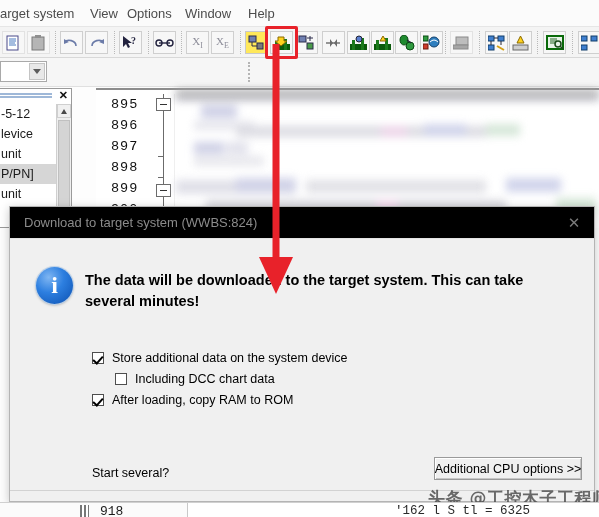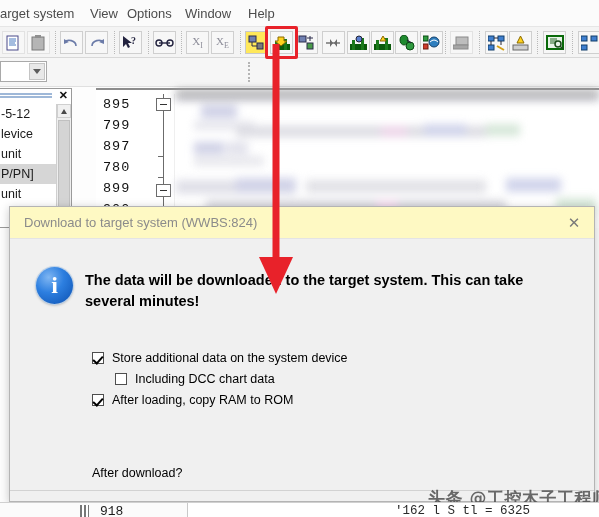--- a/index.html
+++ b/index.html
@@ -127,21 +127,21 @@
     position: absolute; left: 1px; top: 16px; width: 12px; height: 90px;
     background: #d4d4d4; border: 1px solid #c0c0c0;
   }
 
   
   .editor {
     position: absolute; left: 96px; top: 88px; width: 503px; height: 140px;
     background: #ffffff; border-top: 2px solid #8d8d8d;
   }
   .ed-gutter {
-    position: absolute; left: 0; top: 4px; width: 56px; bottom: 0;
+    position: absolute; left: 8px; top: 4px; width: 56px; bottom: 0;
     background: #ffffff;
   }
   .ed-lnum {
     height: 21px; line-height: 21px;
     font-family: "Liberation Mono", monospace;
     font-size: 13.5px; color: #111; letter-spacing: 1px;
     text-align: left; padding-left: 7px;
   }
   .ed-fold {
     position: absolute; left: 57px; top: 4px; width: 22px; bottom: 0;
@@ -173,21 +173,21 @@
 
   
   .dialog {
     position: absolute; left: 9px; top: 206px; width: 586px; height: 296px;
     background: #f0f0f0;
     border: 1px solid #b4b4b4;
     box-shadow: 0 2px 9px rgba(0,0,0,.22);
   }
   .dlg-title {
     position: absolute; left: 0; top: 0; right: 0; height: 32px;
-    background: #fef9c3; border-bottom: 1px solid #e4e4e4;
+    background: #000000; border-bottom: 1px solid #e4e4e4;
   }
   .dlg-title-text {
     position: absolute; left: 14px; top: 8px;
     font-size: 13px; color: #8b8b8b;
     font-family: "Liberation Sans", sans-serif; white-space: nowrap;
   }
   .dlg-close {
     position: absolute; right: 6px; top: 4px; width: 28px; height: 24px;
     display: flex; align-items: center; justify-content: center;
     color: #7a7a7a; font-size: 15px; font-family: "Liberation Sans", sans-serif;
@@ -477,23 +477,23 @@
       <div class="up">
           <div class="caret-up"></div>
         </div>
       <div class="thumb"></div>
     </div>
   </div>
 
   <div class="editor">
     <div class="ed-gutter">
       <div class="ed-lnum">895</div>
-      <div class="ed-lnum">799</div>
+      <div class="ed-lnum">896</div>
       <div class="ed-lnum">897</div>
-      <div class="ed-lnum">780</div>
+      <div class="ed-lnum">898</div>
       <div class="ed-lnum">899</div>
       <div class="ed-lnum">900</div>
     </div>
     <div class="ed-fold">
       <div class="fold-line"></div>
       <div class="fold-box" style="top:4px"></div>
       <div class="fold-tick" style="top:62px"></div>
       <div class="fold-tick" style="top:83px"></div>
       <div class="fold-box" style="top:90px"></div>
     </div>
@@ -543,22 +543,23 @@
       </div>
       <div class="cb-row" style="left:105px; top:133px;">
         <div class="cbox"></div>
         <div class="cb-label">Including DCC chart data</div>
       </div>
       <div class="cb-row" style="left:82px; top:154px;">
         <div class="cbox checked"></div>
         <div class="cb-label">After loading, copy RAM to ROM</div>
       </div>
 
-      <div class="start-dl">After download?</div>
-
+      <div class="start-dl">Start several?</div>
+
+      <div class="btn" style="left:424px; top:218px; width:148px; height:23px;">Additional CPU options &gt;&gt;</div>
 
       <div class="dlg-footline"></div>
 
       <div class="btn" style="left:209px; top:263px; width:74px; height:23px;">Yes</div>
       <div class="btn" style="left:291px; top:263px; width:74px; height:23px;">No</div>
       <div class="btn" style="left:489px; top:263px; width:74px; height:23px;">Help</div>
     </div>
   </div>
 
   <svg class="arrow-svg" width="70" height="250" viewBox="0 0 70 250">

